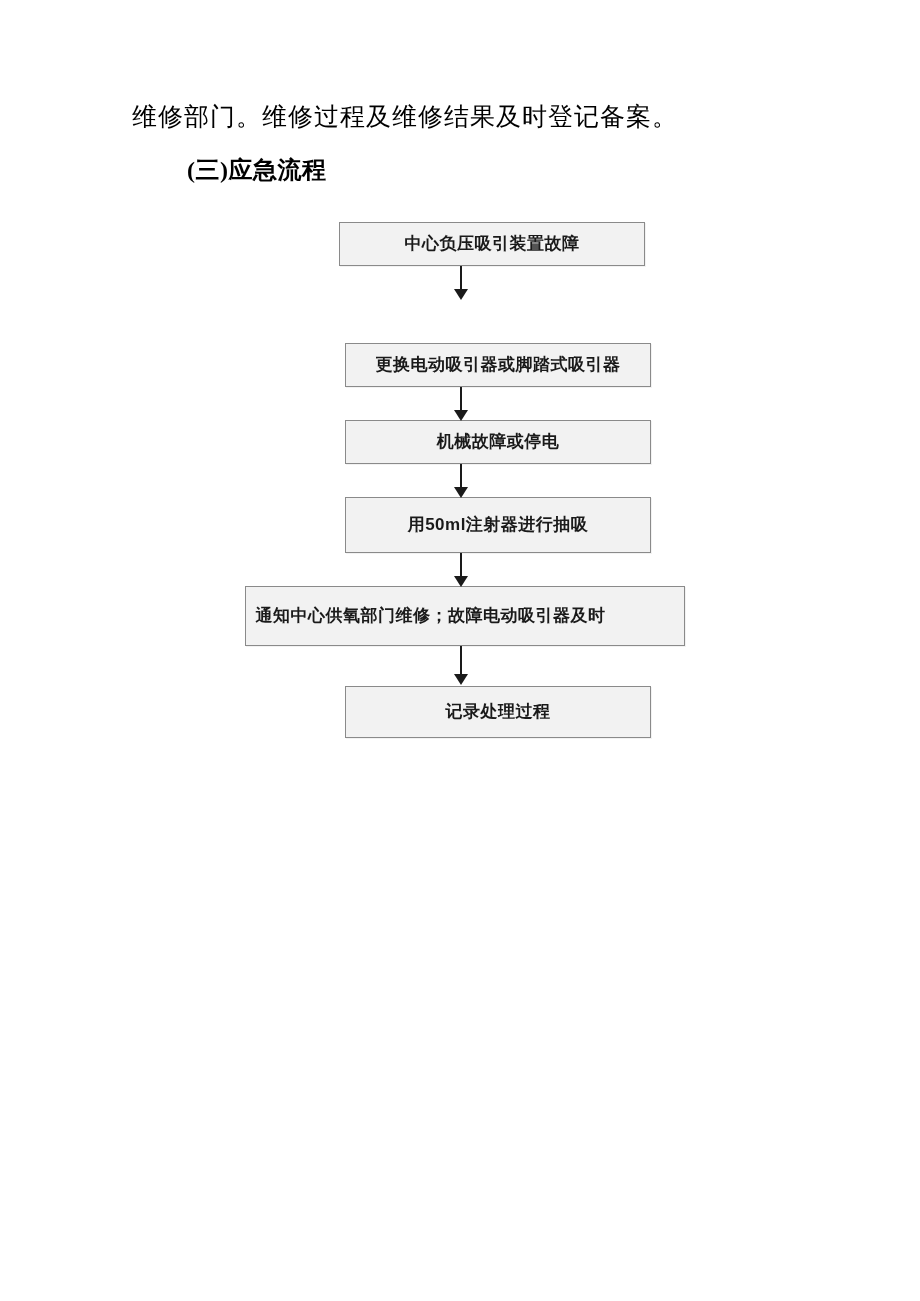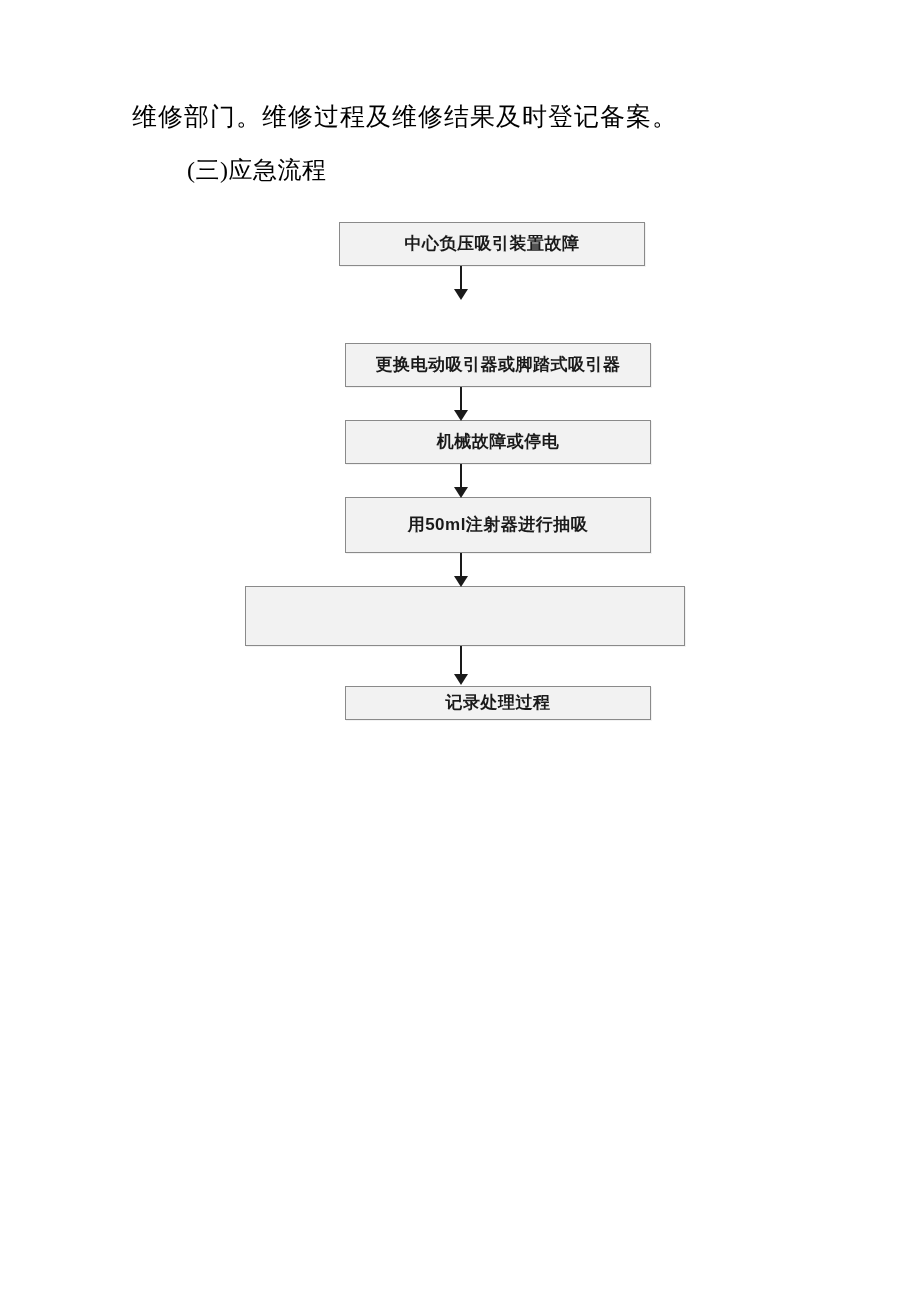--- a/index.html
+++ b/index.html
@@ -33,20 +33,21 @@
     position: absolute;
     left: 132px;
     top: 98px;
   }
   #line-2 {
     position: absolute;
     left: 187px;
     top: 152px;
     font-size: 24px;
     letter-spacing: 0.5px;
+    font-weight: bold;
   }
   .flow {
     position: absolute;
     left: 238px;
     top: 222px;
     width: 450px;
   }
   .node-row {
     display: flex;
     justify-content: center;
@@ -73,21 +74,21 @@
   .n4 { width: 306px; height: 56px; margin-left: 70px; }
   .n5 {
     width: 440px;
     height: 60px;
     margin-left: 3px;
     padding: 4px 10px;
     text-align: left;
     justify-content: flex-start;
   }
   .n5 span { display: block; }
-  .n6 { width: 306px; height: 34px; margin-left: 70px; }
+  .n6 { width: 306px; height: 52px; margin-left: 70px; }
 
   .arrow {
     width: 100%;
     height: 33px;
     position: relative;
   }
   .arrow .stem {
     position: absolute;
     left: 222px;
     top: 0;
@@ -160,20 +161,21 @@
     </div>
 
     <div class="arrow">
       <div class="stem"></div>
       <div class="head"></div>
     </div>
 
     <div class="node-row">
       <div class="node n5">
         <div>
+          <span>通知中心供氧部门维修；故障电动吸引器及时</span>
         </div>
       </div>
     </div>
 
     <div class="arrow long">
       <div class="stem"></div>
       <div class="head"></div>
     </div>
 
     <div class="node-row">

